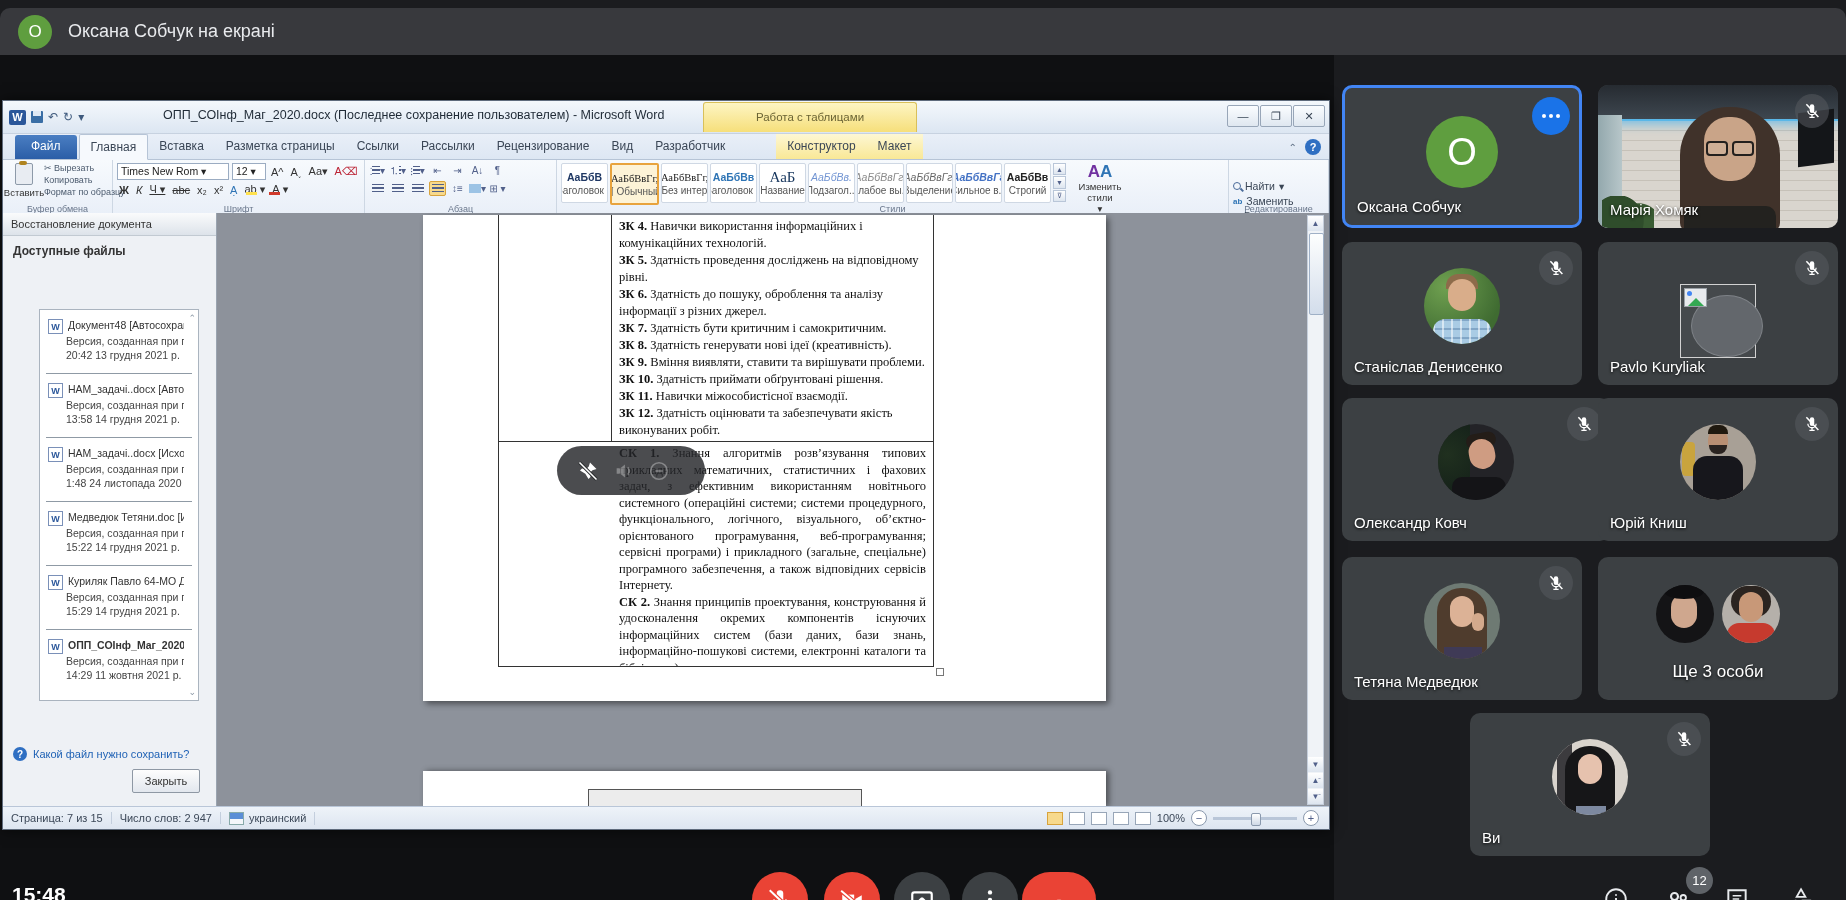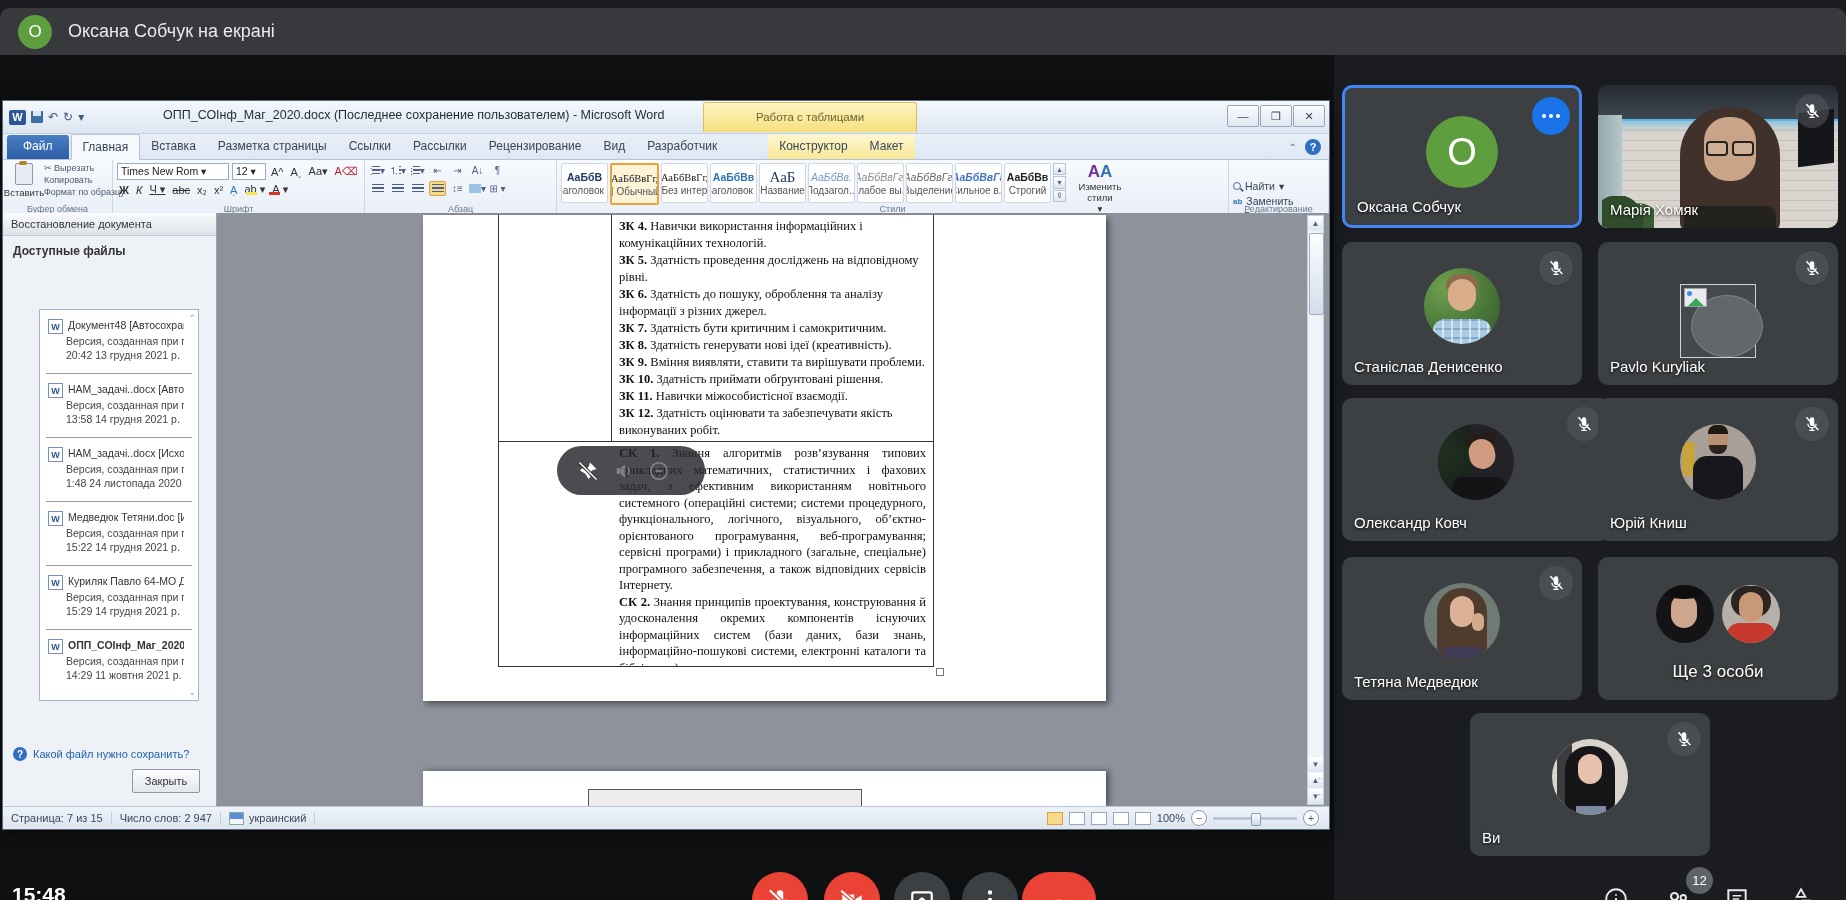--- a/index.html
+++ b/index.html
@@ -28,21 +28,21 @@
   .winbtns{position:absolute;right:4px;top:4px;display:flex;gap:1px;}
   .winbtn{width:30px;height:20px;background:linear-gradient(#fbfdff,#dfe7f0);border:1px solid #98a6b8;
           font-size:11px;display:flex;align-items:center;justify-content:center;color:#3a4656;border-radius:2px;}
   .ctxhdr{position:absolute;left:700px;top:1px;width:214px;height:30px;border-radius:3px 3px 0 0;
           background:linear-gradient(#fdf5c3,#f6df7b);border:1px solid #d9c05a;border-bottom:none;
           box-sizing:border-box;text-align:center;line-height:29px;font-size:11.5px;color:#6b6434;}
   .tabsrow{position:relative;height:25px;background:linear-gradient(#e9eff8,#dde7f3);display:flex;
            align-items:stretch;padding-left:2px;border-bottom:1px solid #b6c4d6;}
   .tab{padding:5px 11px 3px;font-size:12px;color:#3a4656;white-space:nowrap;}
   .tab.file{background:linear-gradient(#4a7ec2,#2b5ea7);color:#fff;border-radius:3px 3px 0 0;
-            margin:1px 2px 0 2px;padding:4px 16px 17px;}
+            margin:1px 2px 0 10px;padding:4px 16px 17px;}
   .tab.active{background:#f6f9fd;border:1px solid #b6c4d6;border-bottom-color:#f6f9fd;
               border-radius:2px 2px 0 0;margin-bottom:-1px;}
   .tab.ctx1{margin-left:40px;}
   .tab.ctxt{background:linear-gradient(#fdf7d4,#f9e896);}
   .ribextras{position:absolute;right:8px;top:5px;display:flex;gap:8px;align-items:center;}
   .caret{color:#5a6b80;font-size:10px;}
   .helpb{width:16px;height:16px;border-radius:50%;background:#2f6fc2;color:#fff;font-size:11px;
          display:flex;align-items:center;justify-content:center;font-weight:bold;}
   
   .ribbon{position:relative;height:55px;background:linear-gradient(#f7fafd,#e9eff8);

